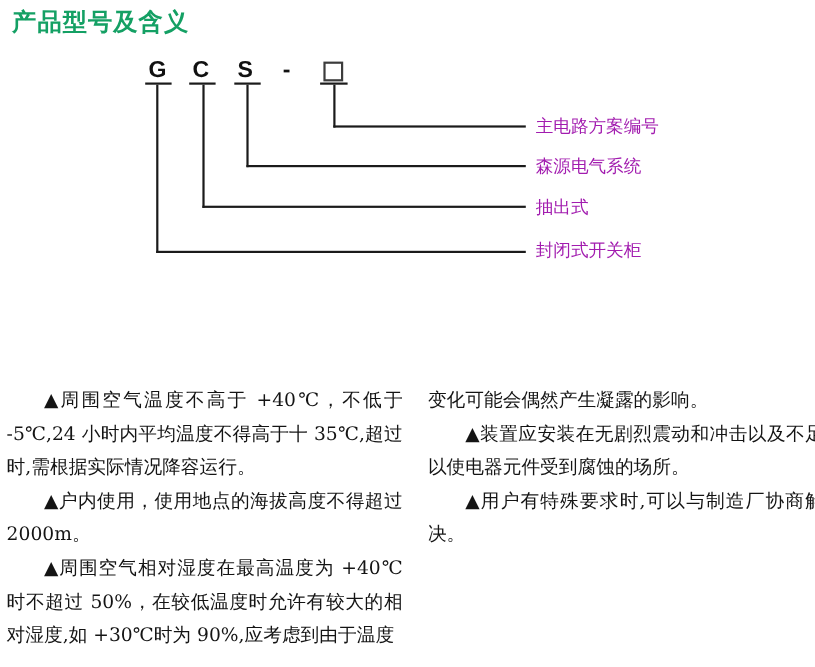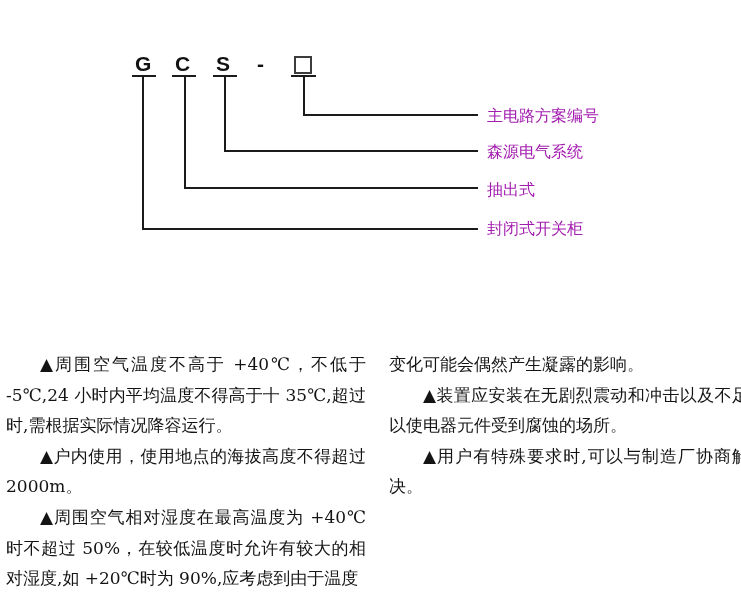--- a/index.html
+++ b/index.html
@@ -90,20 +90,21 @@
   .col.left  { left: 6px;   width: 360px; }
   .col.right { left: 389px; width: 360px; }
   .para { margin: 0; }
   .para.indent { text-indent: 2em; }
 </style>
 </head>
 <body>
 
 <div class="page">
 
+  <h1 class="sec-title t1">产品型号及含义</h1>
 
   <div class="diagram">
     <span class="code g">G</span>
     <span class="code c">C</span>
     <span class="code s">S</span>
     <span class="code dash">-</span>
     <span class="code-box"></span>
 
     <div class="ul ul-g"></div>
     <div class="ul ul-c"></div>
@@ -123,21 +124,21 @@
     <span class="dlabel l1">主电路方案编号</span>
     <span class="dlabel l2">森源电气系统</span>
     <span class="dlabel l3">抽出式</span>
     <span class="dlabel l4">封闭式开关柜</span>
   </div>
 
 
   <div class="col left" id="colL">
       <p class="para indent">▲周围空气温度不高于 +40℃，不低于 -5℃,24 小时内平均温度不得高于十 35℃,超过时,需根据实际情况降容运行。</p>
       <p class="para indent">▲户内使用，使用地点的海拔高度不得超过 2000m。</p>
-      <p class="para indent">▲周围空气相对湿度在最高温度为 +40℃时不超过 50%，在较低温度时允许有较大的相对湿度,如 +20℃时为 90%,应考虑到由于温度</p>
+      <p class="para indent">▲周围空气相对湿度在最高温度为 +40℃时不超过 50%，在较低温度时允许有较大的相对湿度,如 +30℃时为 90%,应考虑到由于温度</p>
     </div>
   <div class="col right" id="colR">
       <p class="para">变化可能会偶然产生凝露的影响。</p>
       <p class="para indent">▲装置应安装在无剧烈震动和冲击以及不足以使电器元件受到腐蚀的场所。</p>
       <p class="para indent">▲用户有特殊要求时,可以与制造厂协商解决。</p>
     </div>
 
 </div>
 
 </body></html>

